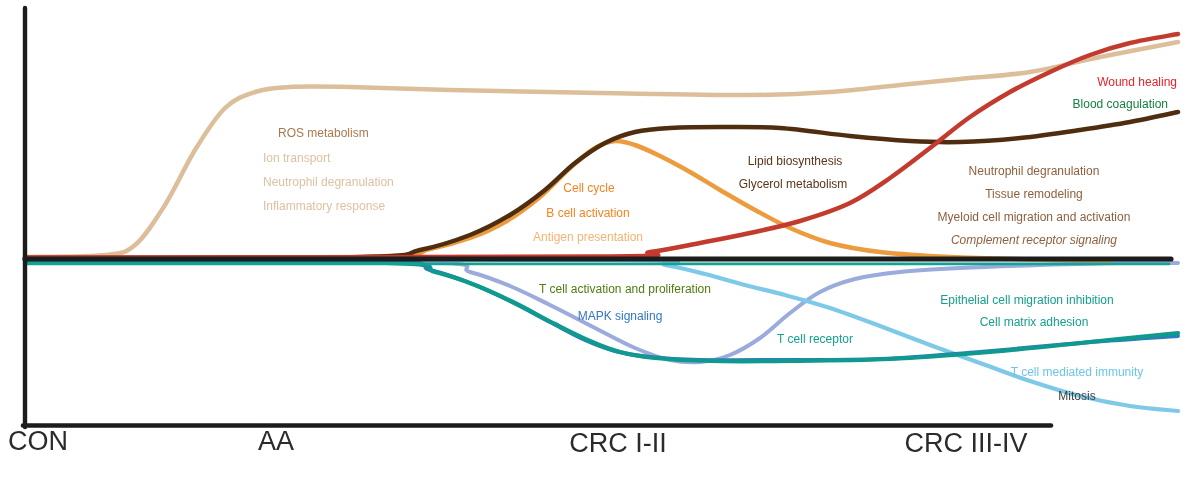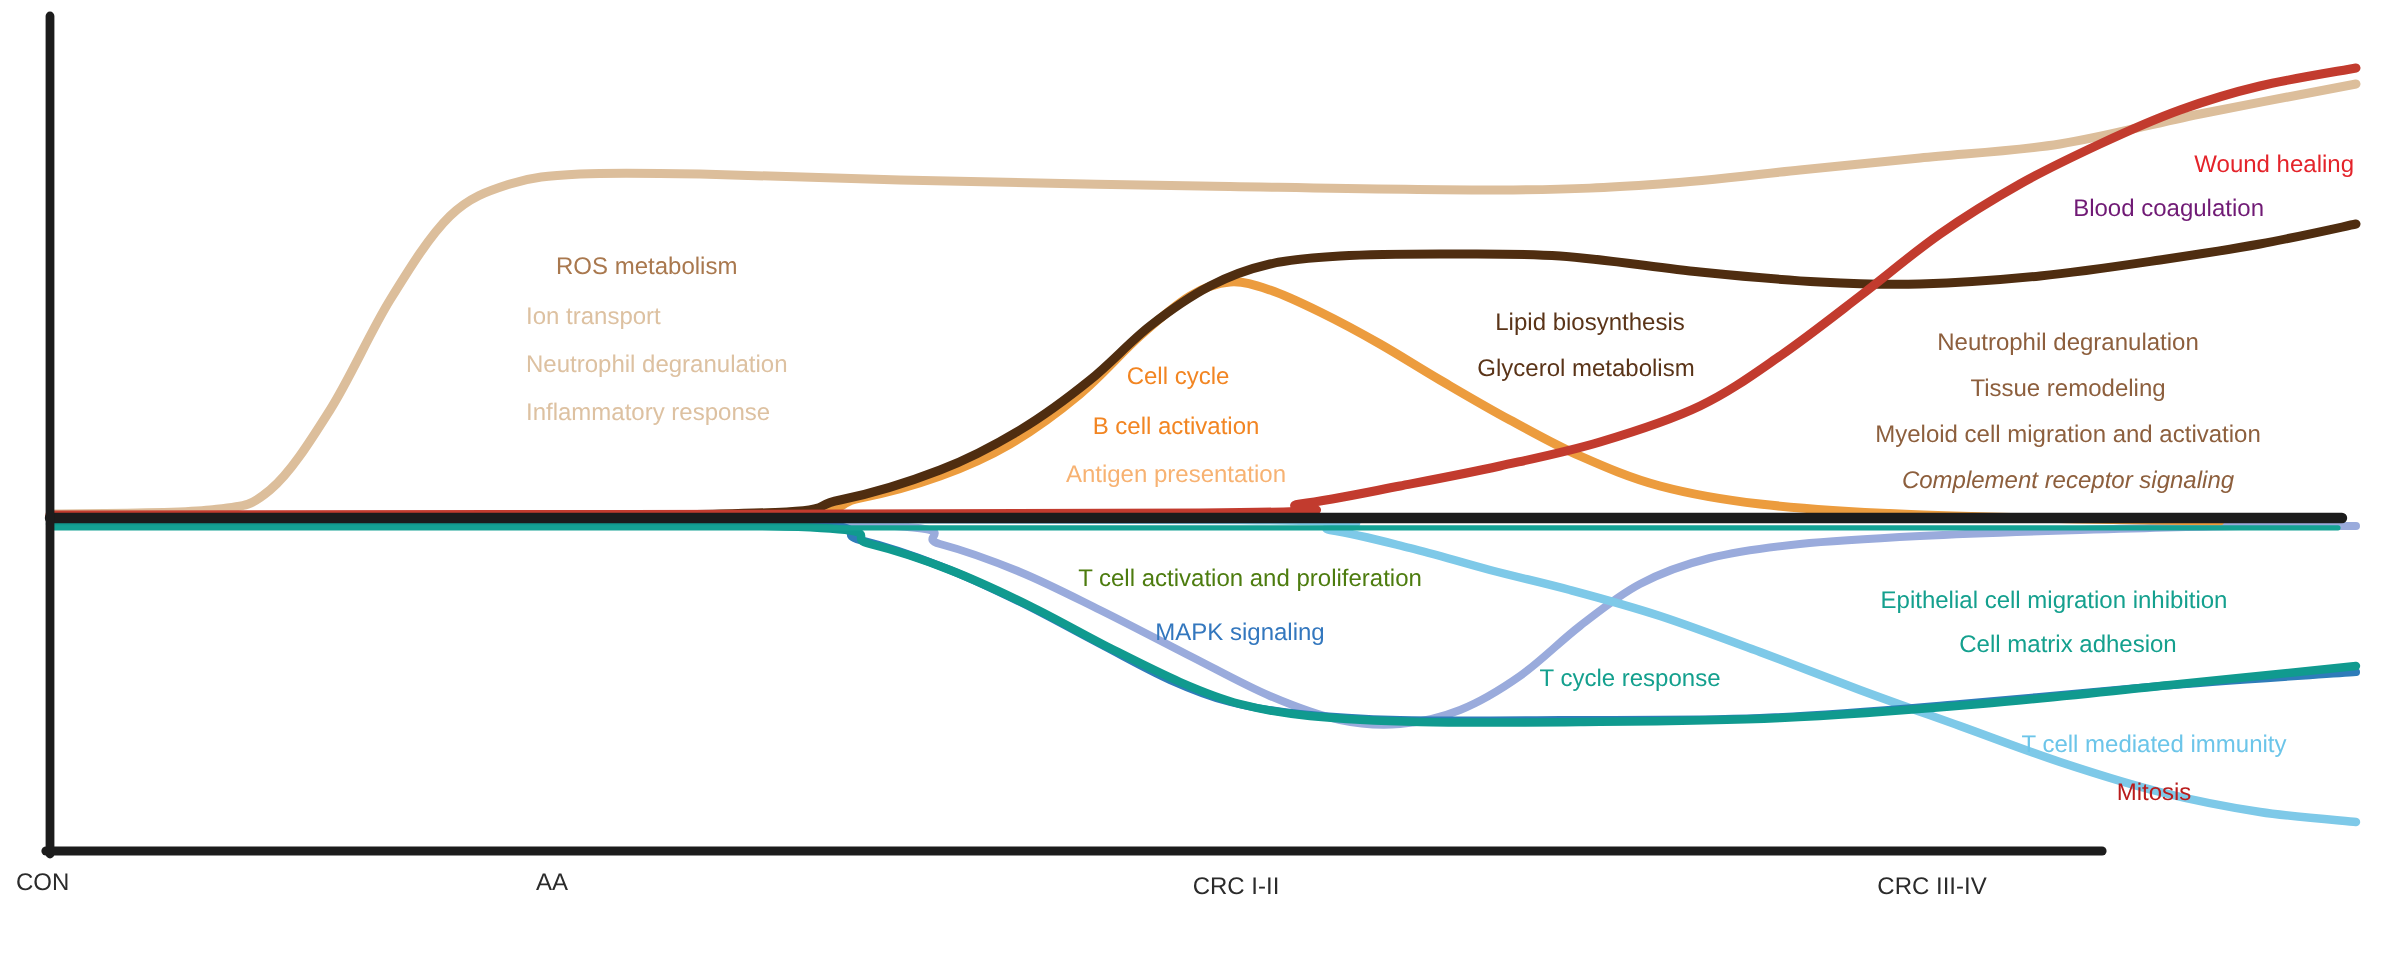--- a/index.html
+++ b/index.html
@@ -17,21 +17,21 @@
     font-size:12px;
     line-height:1;
     user-select:none;
   }
   .lbl.align-left{transform:translateY(-50%);}
   .lbl.align-center{transform:translate(-50%,-50%);}
   .lbl.align-right{transform:translate(-100%,-50%);}
   .tick{
     position:absolute;
     white-space:nowrap;
-    font-size:12px;
+    font-size:27px;
     line-height:1;
     color:#2b2b2b;
     user-select:none;
   }
   .tick.align-left{transform:translateY(-50%);}
   .tick.align-center{transform:translate(-50%,-50%);}
 </style>
 </head>
 <body>
 
@@ -54,32 +54,32 @@
       <div class="lbl align-left" style="left: 278px; top: 133px; color: rgb(169, 120, 78);">ROS metabolism</div>
       <div class="lbl align-left" style="left: 263px; top: 157.5px; color: rgb(221, 193, 161);">Ion transport</div>
       <div class="lbl align-left" style="left: 263px; top: 182px; color: rgb(221, 193, 161);">Neutrophil degranulation</div>
       <div class="lbl align-left" style="left: 263px; top: 206px; color: rgb(221, 193, 161);">Inflammatory response</div>
       <div class="lbl align-center" style="left: 589px; top: 188px; color: rgb(242, 133, 34);">Cell cycle</div>
       <div class="lbl align-center" style="left: 588px; top: 212.5px; color: rgb(242, 133, 34);">B cell activation</div>
       <div class="lbl align-center" style="left: 588px; top: 237px; color: rgb(247, 178, 114);">Antigen presentation</div>
       <div class="lbl align-center" style="left: 795px; top: 161px; color: rgb(90, 52, 24);">Lipid biosynthesis</div>
       <div class="lbl align-center" style="left: 793px; top: 184px; color: rgb(90, 52, 24);">Glycerol metabolism</div>
       <div class="lbl align-right" style="left: 1177px; top: 82px; color: rgb(228, 35, 42);">Wound healing</div>
-      <div class="lbl align-right" style="left: 1132px; top: 104px; color: #701a75;">Blood coagulation</div>
+      <div class="lbl align-right" style="left: 1168px; top: 104px; color: #15803d;">Blood coagulation</div>
       <div class="lbl align-center" style="left: 1034px; top: 171px; color: rgb(141, 95, 61);">Neutrophil degranulation</div>
       <div class="lbl align-center" style="left: 1034px; top: 194px; color: rgb(141, 95, 61);">Tissue remodeling</div>
       <div class="lbl align-center" style="left: 1034px; top: 217px; color: rgb(141, 95, 61);">Myeloid cell migration and activation</div>
       <div class="lbl align-center" style="left: 1034px; top: 240px; color: rgb(141, 95, 61); font-style: italic;">Complement receptor signaling</div>
       <div class="lbl align-center" style="left: 625px; top: 289px; color: #4d7c0f;">T cell activation and proliferation</div>
       <div class="lbl align-center" style="left: 620px; top: 316px; color: rgb(51, 119, 190);">MAPK signaling</div>
-      <div class="lbl align-center" style="left: 815px; top: 339px; color: rgb(20, 160, 142);">T cycle response</div>
+      <div class="lbl align-center" style="left: 815px; top: 339px; color: rgb(20, 160, 142);">T cell receptor</div>
       <div class="lbl align-center" style="left: 1027px; top: 300px; color: rgb(20, 160, 142);">Epithelial cell migration inhibition</div>
       <div class="lbl align-center" style="left: 1034px; top: 322px; color: rgb(20, 160, 142);">Cell matrix adhesion</div>
       <div class="lbl align-center" style="left: 1077px; top: 372px; color: rgb(108, 197, 233);">T cell mediated immunity</div>
-      <div class="lbl align-center" style="left: 1077px; top: 396px; color: #b91c1c;">Mitosis</div>
+      <div class="lbl align-center" style="left: 1077px; top: 396px; color: #404040;">Mitosis</div>
     </div>
   <div id="ticks-layer">
       <div class="tick align-left" style="left: 8px; top: 441px;">CON</div>
       <div class="tick align-center" style="left: 276px; top: 441px;">AA</div>
       <div class="tick align-center" style="left: 618px; top: 443px;">CRC I-II</div>
       <div class="tick align-center" style="left: 966px; top: 443px;">CRC III-IV</div>
     </div>
 </div>
 
 </body></html>

